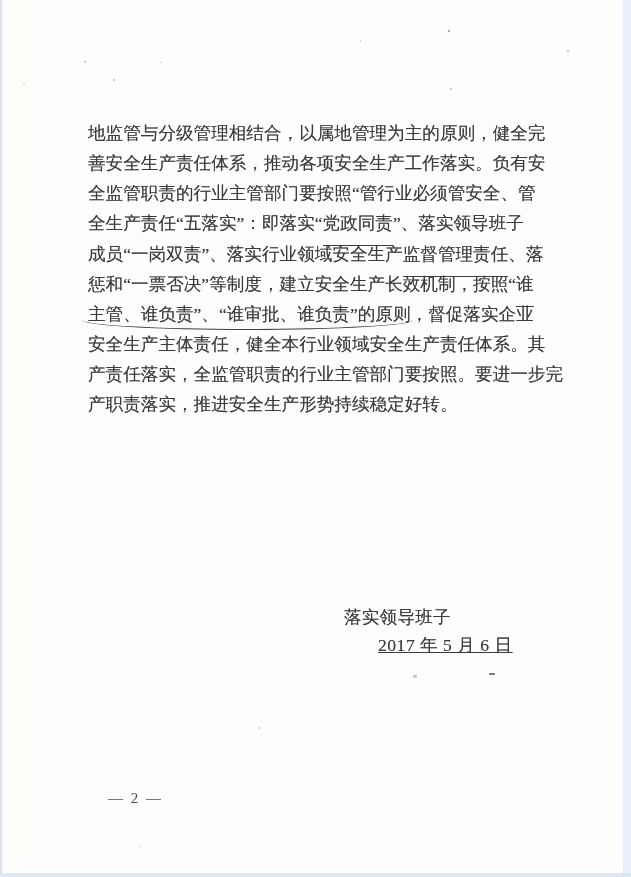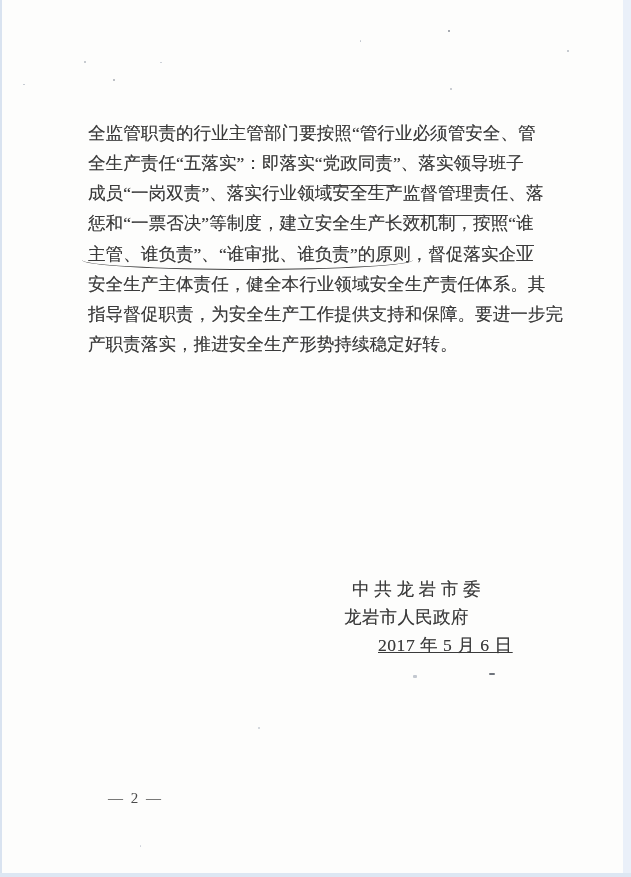--- a/index.html
+++ b/index.html
@@ -60,40 +60,41 @@
 </head>
 <body>
 
 <div class="page">
 
   <div class="edge edge-left"></div>
   <div class="edge edge-right"></div>
   <div class="edge edge-bottom"></div>
 
   <div class="para">
+    <div class="line"><span class="seg">地监管与分级管理相结合，以属地管理为主的原则，健全完</span></div>
+    <div class="line"><span class="seg">善安全生产责任体系，推动各项安全生产工作落实。负有安</span></div>
     <div class="line"><span class="seg">全监管职责的行业主管部门要按照“管行业必须管安全、管</span></div>
     <div class="line">
       <span class="seg">全生产责任“五落实”：即落实“</span><span class="seg u1">党政同责</span><span class="seg">”、落实领导班子</span>
     </div>
     <div class="line">
       <span class="seg">成员“</span><span class="seg u2">一岗双责</span><span class="seg">”、落实行业领域安全生产</span><span class="seg u1">监督管理责任</span><span class="seg">、落</span>
     </div>
     <div class="line">
       <span class="seg u2">惩和“一票否决”等制度</span><span class="seg">，建立安全生产长效机制，按照“</span><span class="seg u1">谁</span>
     </div>
     <div class="line">
       <span class="seg u3">主管、谁负责”、“谁审批、谁负责”的原则</span><span class="seg">，督促落实企业</span>
     </div>
     <div class="line"><span class="seg">安全生产主体责任，健全本行业领域安全生产责任体系。其</span></div>
-    <div class="line"><span class="seg">指导督促职责，为安全生产工作提供支持和保障。要进一步完</span></div>
+    <div class="line"><span class="seg">产责任落实，全监管职责的行业主管部门要按照。要进一步完</span></div>
     <div class="line"><span class="seg">产职责落实，推进安全生产形势持续稳定好转。</span></div>
   </div>
 
-  <div class="sig sig-org1">中共龙岩市委</div>
-  <div class="sig sig-org2">龙岩市人民政府</div>
+  <div class="sig sig-org2">落实领导班子</div>
   <div class="sig sig-date">2017 年 5 月 6 日</div>
 
   <div class="pagenum">— 2 —</div>
 
   <span class="speck" style="left:448px;top:30px;width:2px;height:2px;background:#8a8f98;"></span>
   <span class="speck" style="left:113px;top:79px;width:2px;height:2px;background:#a9adb5;"></span>
   <span class="speck" style="left:84px;top:61px;width:2px;height:2px;background:#b5bac2;"></span>
   <span class="speck" style="left:360px;top:40px;width:1px;height:2px;background:#c0c5cd;"></span>
   <span class="speck" style="left:567px;top:50px;width:2px;height:2px;background:#b5bac2;"></span>
   <span class="speck" style="left:23px;top:84px;width:2px;height:1px;background:#c0c5cd;"></span>

